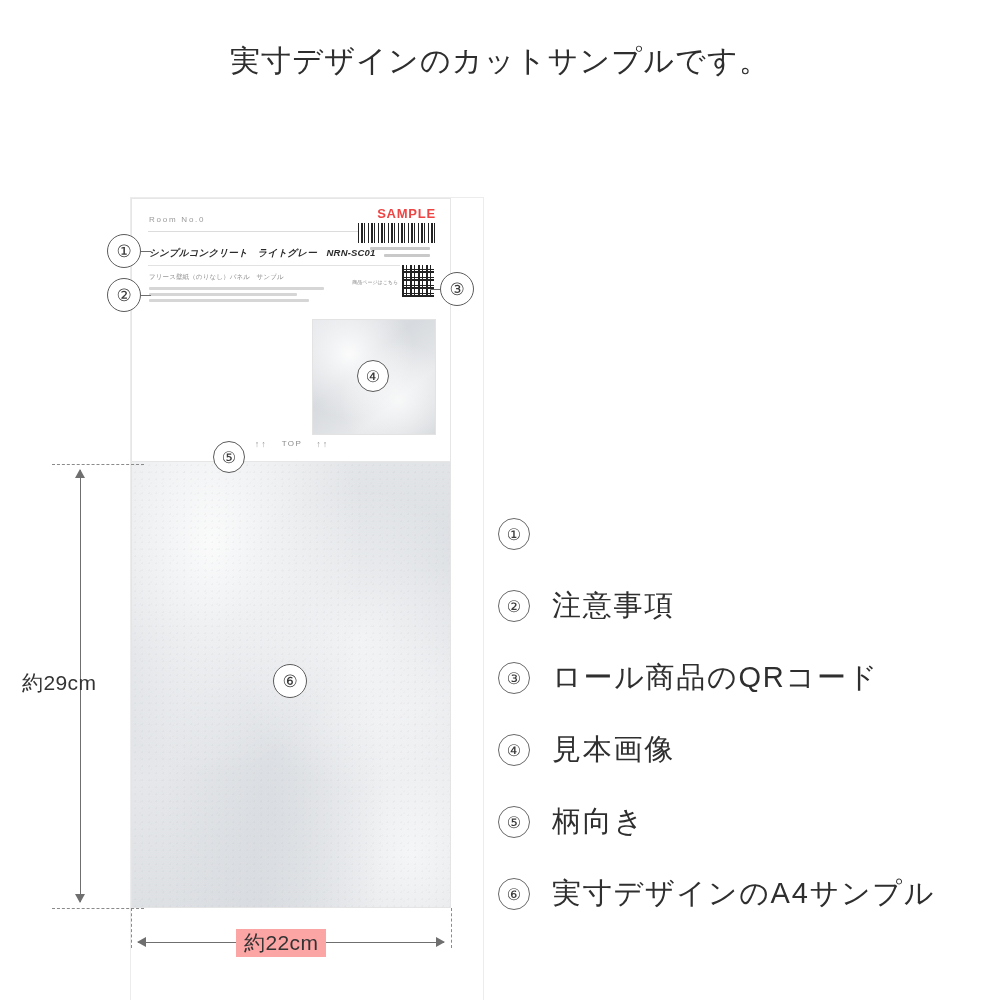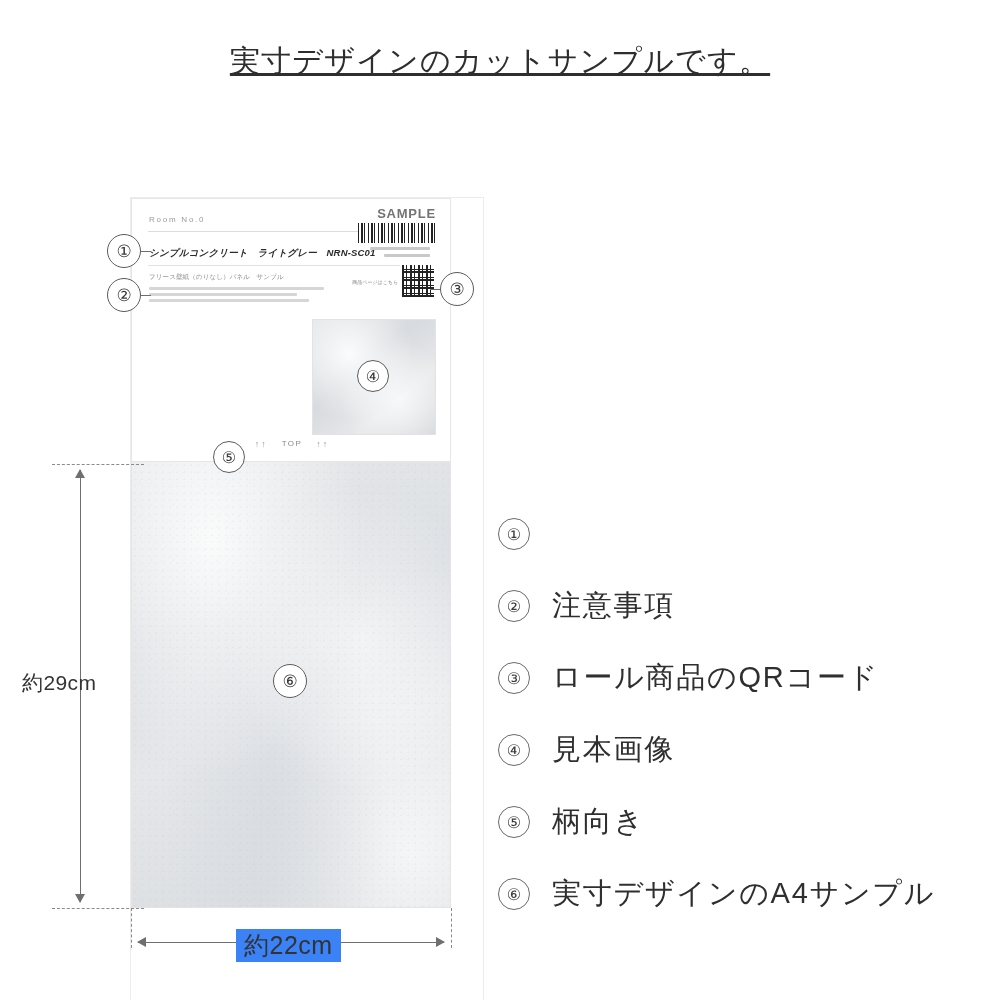--- a/index.html
+++ b/index.html
@@ -22,21 +22,21 @@
     top: 38px;
     left: 0;
     width: 1000px;
     text-align: center;
     line-height: 1.55;
     font-size: 30px;
     letter-spacing: 0.04em;
     color: #2e2e2e;
     font-weight: 400;
   }
-  .headline div { white-space: nowrap; text-decoration: underline; }
+  .headline div { white-space: nowrap; }
 
   
   .sheet {
     position: absolute;
     left: 131px;
     top: 198px;
     width: 320px;
     height: 818px;
     background: #ffffff;
     box-shadow: 0 0 0 1px #ececec;
@@ -113,21 +113,21 @@
   .caution-lines span:nth-child(3){ width: 160px; }
 
   
   .sample-badge {
     position: absolute;
     right: 14px;
     top: 7px;
     font-size: 13px;
     font-weight: bold;
     letter-spacing: 0.06em;
-    color: #737373;
+    color: #ef4444;
     margin-left: 15px;
   }
   .barcode {
     position: absolute;
     right: 14px;
     top: 24px;
     width: 78px;
     height: 20px;
     background:
       repeating-linear-gradient(90deg,
@@ -316,23 +316,23 @@
     width: 0; height: 0;
     border-top: 5.5px solid transparent;
     border-bottom: 5.5px solid transparent;
   }
   .hdim::before { left: -1px; border-right: 9px solid #6f6f6f; }
   .hdim::after { right: -1px; border-left: 9px solid #6f6f6f; }
   .hdim-label {
     position: absolute;
     left: 236px;
     top: 929px;
-    background: #3b82f6;
+    background: #fca5a5;
     padding: 0 8px;
-    font-size: 25px;
+    font-size: 21px;
     color: #333;
     letter-spacing: 0.02em;
     white-space: nowrap;
   }
 
   
   .legend {
     position: absolute;
     left: 498px;
     top: 498px;

